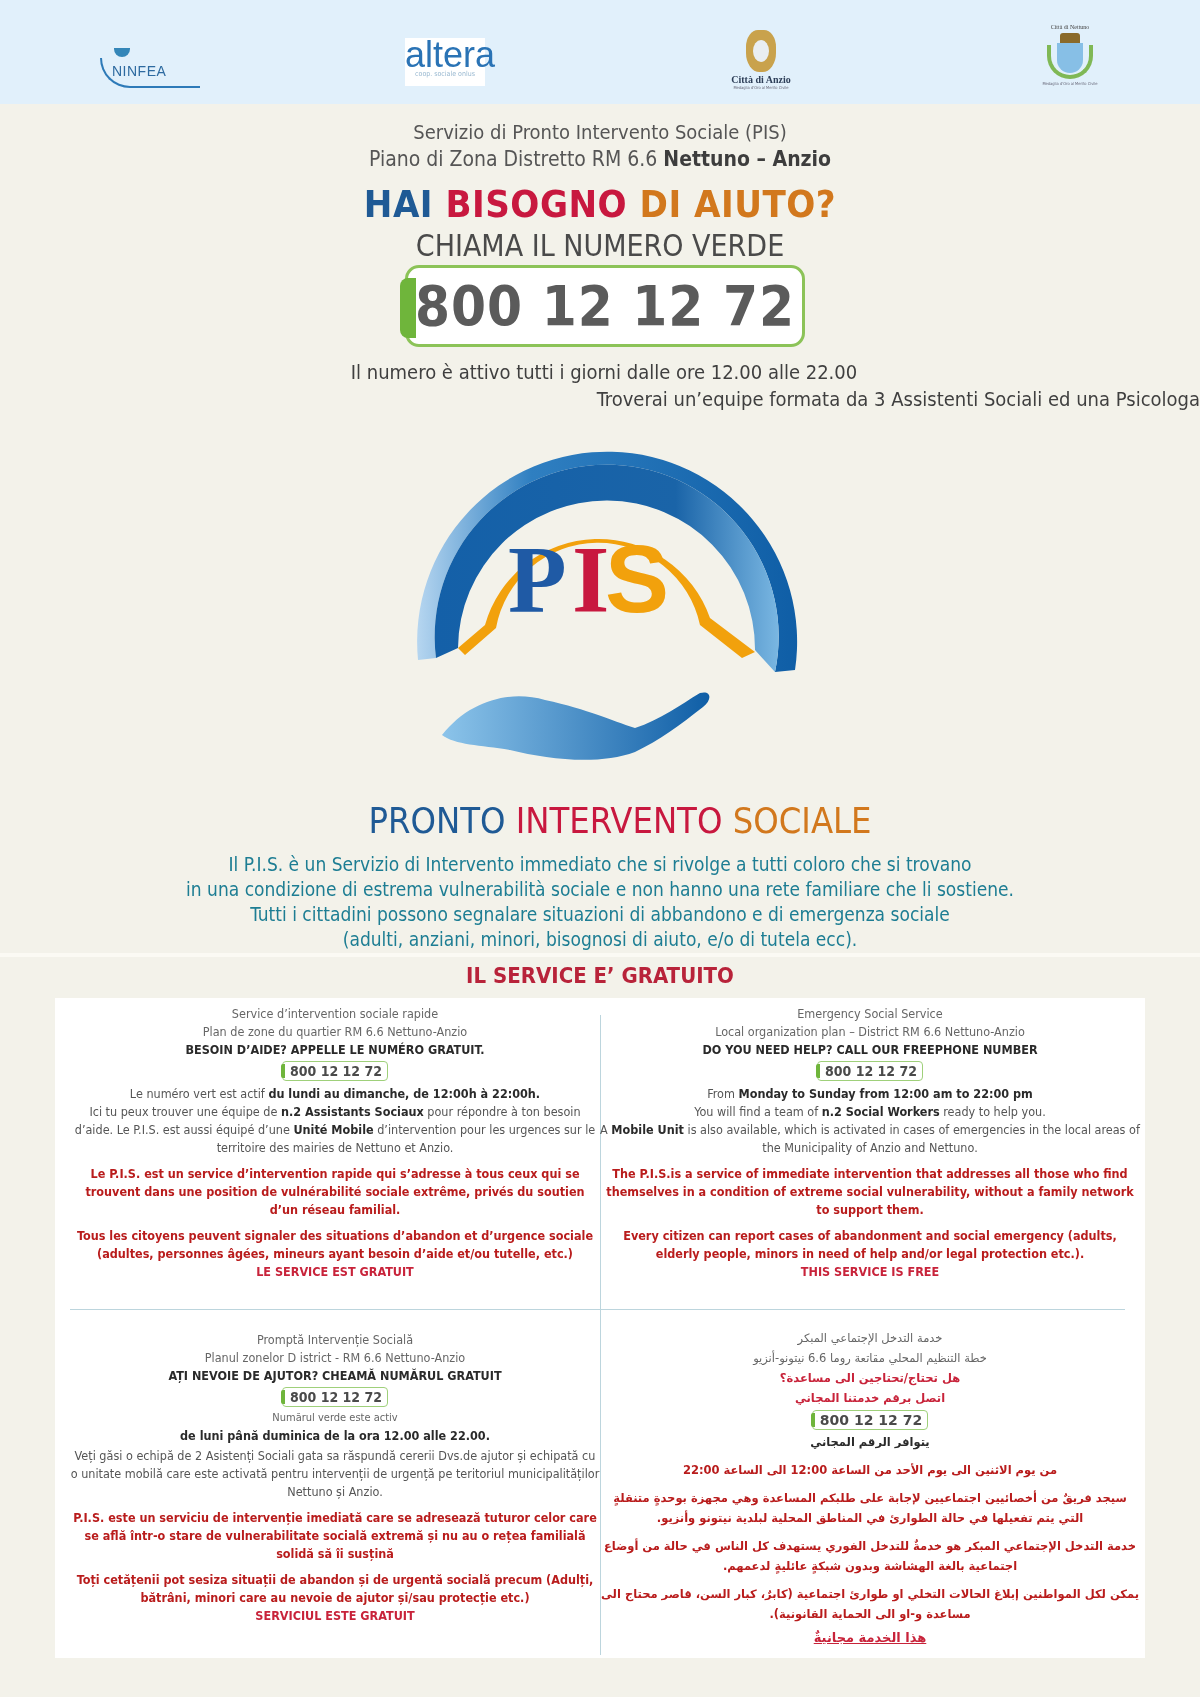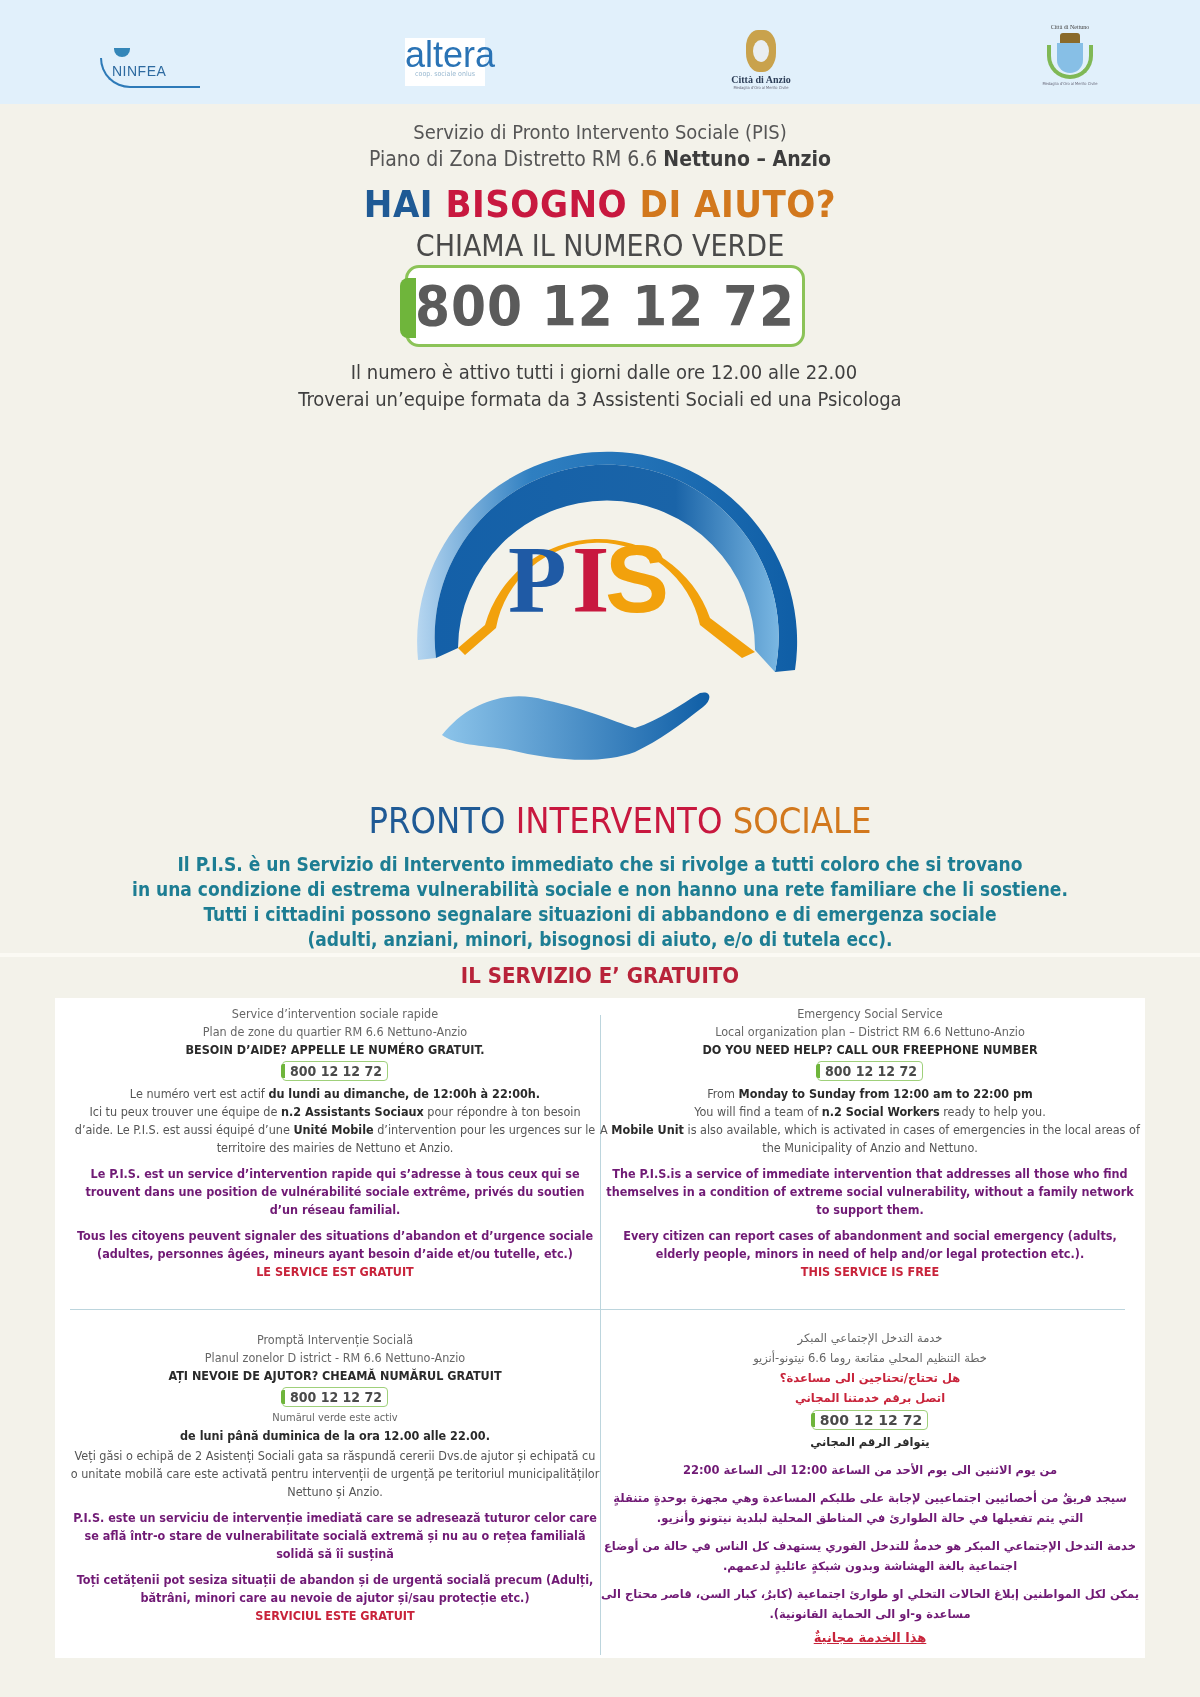--- a/index.html
+++ b/index.html
@@ -35,43 +35,43 @@
   .hero .c1 { color: #1f5a95; }
   .hero .c2 { color: #c8183f; }
   .hero .c3 { color: #d2781d; }
   .callnum { top: 228px; font-size: 30px; color: #4a4a4a; font-weight: normal; }
 
   .bigphone { position: absolute; left: 405px; top: 265px; width: 400px; height: 82px; background: #ffffff; border: 3px solid #8cc358; border-radius: 14px; text-align: center; }
   .bigphone .handset { position: absolute; left: -8px; top: 10px; width: 16px; height: 60px; background: #6fb53b; border-radius: 8px 0 0 8px; }
   .bigphone .num { font-size: 56px; font-weight: bold; color: #5b5b5b; line-height: 76px; letter-spacing: 1px; }
 
   .hours1 { top: 360px; font-size: 20px; color: #3f3f3f; padding-left: 8px; }
-  .hours2 { top: 387px; font-size: 20px; color: #3f3f3f; }
+  .hours2 { top: 387px; font-size: 20px; color: #3f3f3f; text-align: right; }
 
   .pis-logo { position: absolute; left: 400px; top: 420px; width: 400px; height: 355px; }
 
   .pis-title { top: 800px; font-size: 36px; font-weight: normal; padding-left: 40px; }
   .pis-title .c1 { color: #1f5a95; }
   .pis-title .c2 { color: #c8183f; }
   .pis-title .c3 { color: #d2781d; }
-  .desc { position: absolute; left: 60px; width: 1080px; top: 852px; text-align: center; color: #1d7d93; font-size: 19px; font-weight: bold; line-height: 25px; }
+  .desc { position: absolute; left: 60px; width: 1080px; top: 852px; text-align: center; color: #1d7d93; font-size: 19px; font-weight: normal; line-height: 25px; }
 
   .divider-top { position: absolute; left: 0; top: 953px; width: 1200px; height: 4px; background: #fbfaf4; }
   .free-title { top: 963px; font-size: 22px; font-weight: bold; color: #b8233a; }
 
   .panel { position: absolute; left: 55px; top: 998px; width: 1090px; height: 660px; background: #ffffff; }
   .vline { position: absolute; left: 600px; top: 1015px; width: 1px; height: 640px; background: #bcd5dd; }
   .hline { position: absolute; left: 70px; top: 1309px; width: 1055px; height: 1px; background: #bcd5dd; }
 
   .q { position: absolute; text-align: center; font-size: 12.5px; line-height: 18px; color: #555; }
   .q .t1, .q .t2 { display: block; color: #666; }
   .q .head { display: block; font-weight: bold; color: #2a2a2a; }
   .q .small { display: block; font-size: 11px; color: #666; }
   .q p { margin-top: 2px; }
-  .q p.bold { font-weight: bold; color: #701a75; margin-top: 8px; }
+  .q p.bold { font-weight: bold; color: #b91c1c; margin-top: 8px; }
   .q b { color: #2a2a2a; }
   .q .free { display: block; font-weight: bold; color: #c8233a; }
   .pill { display: inline-block; margin: 2px 0; padding: 0 5px 0 7px; border: 1px solid #9fd07a; border-radius: 4px; font-size: 14px; font-weight: bold; color: #4a4a4a; line-height: 18px; position: relative; }
   .pill .h { position: absolute; left: -2px; top: 2px; width: 4px; height: 14px; background: #6fb53b; border-radius: 2px 0 0 2px; }
 
   .q-fr { left: 70px; top: 1005px; width: 530px; }
   .q-en { left: 600px; top: 1005px; width: 540px; }
   .q-ro { left: 70px; top: 1331px; width: 530px; }
   .q-ar { left: 600px; top: 1328px; width: 540px; direction: rtl; font-family: "DejaVu Sans", sans-serif; font-size: 11.5px; line-height: 20px; }
   .q-ar .head-red { display: block; font-weight: bold; color: #c8233a; }
@@ -147,21 +147,21 @@
 
 <div class="hdr pis-title"><span class="c1">PRONTO </span><span class="c2">INTERVENTO </span><span class="c3">SOCIALE</span></div>
 <div class="desc">
   <div>Il P.I.S. è un Servizio di Intervento immediato che si rivolge a tutti coloro che si trovano</div>
   <div>in una condizione di estrema vulnerabilità sociale e non hanno una rete familiare che li sostiene.</div>
   <div>Tutti i cittadini possono segnalare situazioni di abbandono e di emergenza sociale</div>
   <div>(adulti, anziani, minori, bisognosi di aiuto, e/o di tutela ecc).</div>
 </div>
 
 <div class="divider-top"></div>
-<div class="hdr free-title">IL SERVIZIO E’ GRATUITO</div>
+<div class="hdr free-title">IL SERVICE E’ GRATUITO</div>
 
 <div class="panel"></div>
 <div class="vline"></div>
 <div class="hline"></div>
 
 <div class="q q-fr">
   <span class="t1">Service d’intervention sociale rapide</span>
   <span class="t2">Plan de zone du quartier RM 6.6 Nettuno-Anzio</span>
   <span class="head">BESOIN D’AIDE? APPELLE LE NUMÉRO GRATUIT.</span>
   <span class="pill"><span class="h"></span><span>800 12 12 72</span></span>

